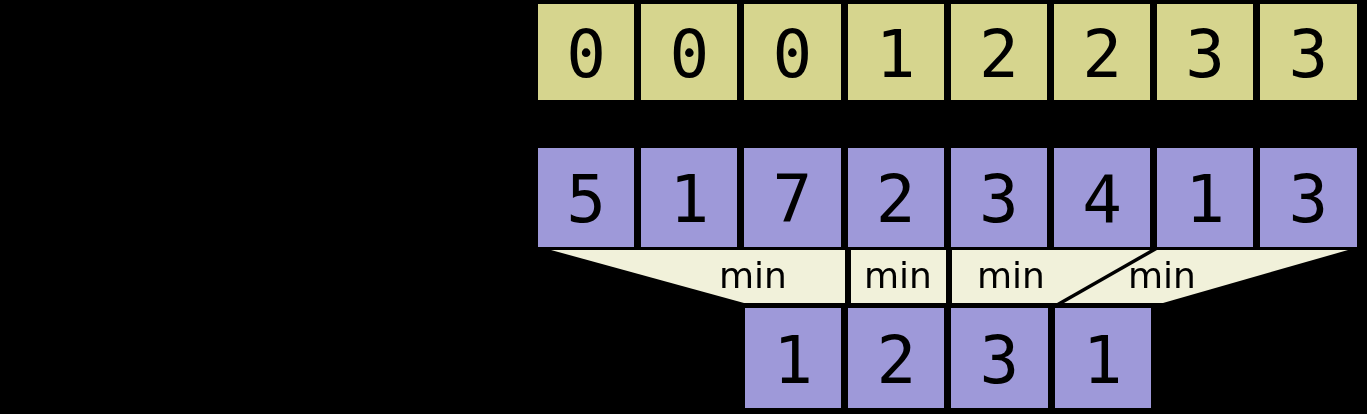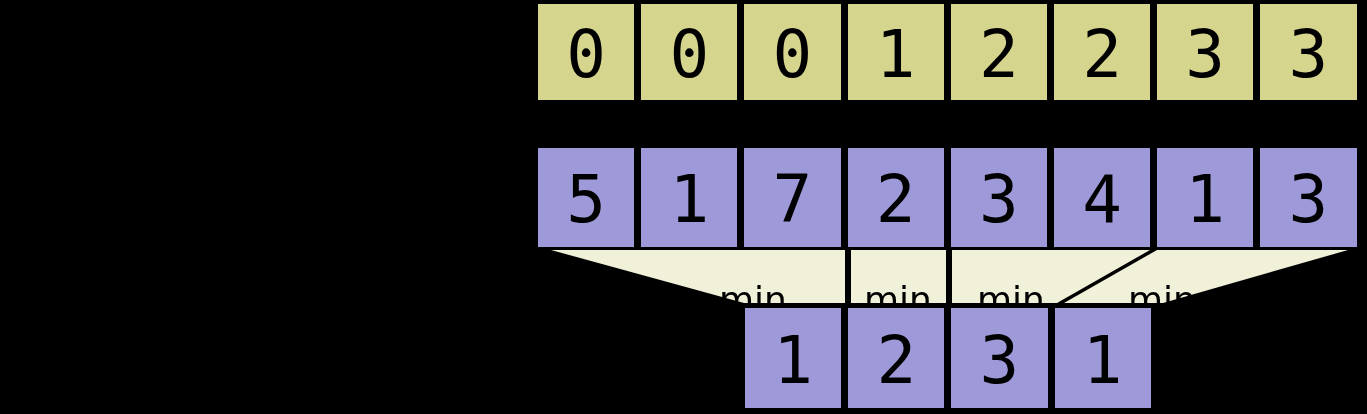--- a/index.html
+++ b/index.html
@@ -18,21 +18,20 @@
   .row-array{left:538px;top:148px;}
   .row-array .cell{height:99px;background:#9e99d9;}
   .row-result{left:745px;top:308px;}
   .row-result .cell{height:100px;background:#9e99d9;}
   .funnel-svg{position:absolute;left:0;top:0;display:block;}
   .funnel{fill:#f1f1da;stroke:none;}
   .min-label{
     position:absolute;top:253px;width:100px;height:46px;line-height:46px;
     text-align:center;font-size:36px;color:#000;
     font-family:"DejaVu Sans","Liberation Sans",sans-serif;
-    margin-top:24px;
   }
   .min-1{left:703px;}
   .min-2{left:848px;}
   .min-3{left:961px;}
   .min-4{left:1112px;}
 </style>
 </head>
 <body>
 
 <div class="stage">

